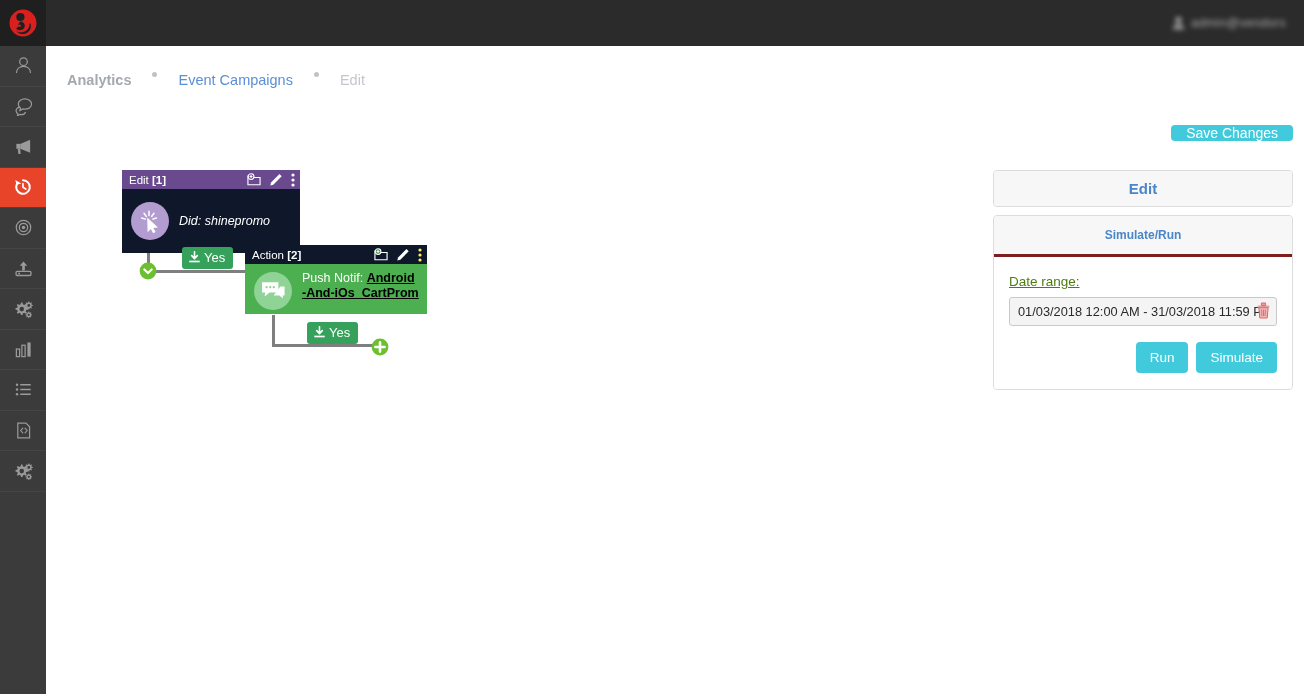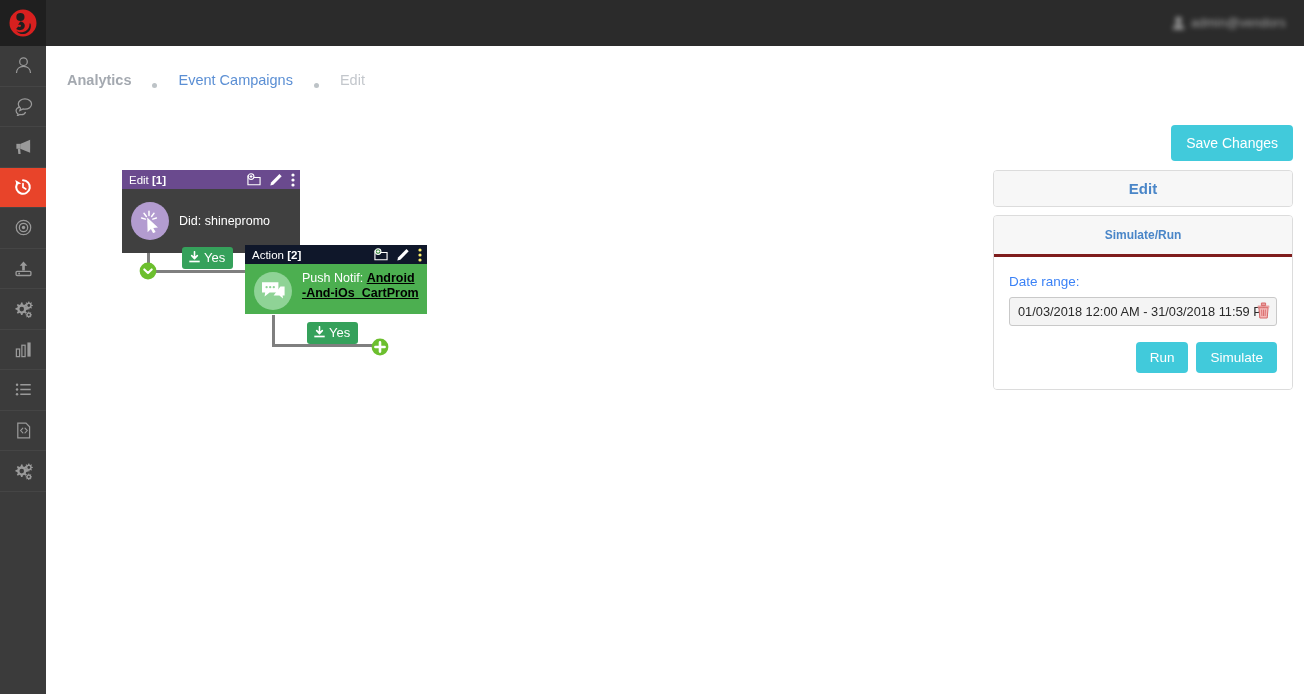--- a/index.html
+++ b/index.html
@@ -57,21 +57,21 @@
   #content {
     position: absolute; top: 46px; left: 46px;
     width: 1258px; height: 648px;
     background: #ffffff;
   }
 
   
   #breadcrumb {
     position: absolute; left: 21px; top: 26px;
     font-size: 14.5px;
-    display: flex; align-items: flex-end; gap: 21px;
+    display: flex; align-items: flex-start; gap: 21px;
     white-space: nowrap;
   }
   #breadcrumb .crumb-muted { color: #a4a9b0; font-weight: bold; }
   #breadcrumb .crumb-link { color: #5b8fd4; font-weight: normal; cursor: pointer; }
   #breadcrumb .crumb-last { color: #c3c7cc; }
   #breadcrumb .sep {
     width: 5px; height: 5px; border-radius: 50%;
     background: #bdc3c7; display: inline-block;
   }
 
@@ -109,21 +109,21 @@
     margin-left: 10px;
   }
   .node-text a {
     color: #000000; text-decoration: underline; font-weight: bold;
     cursor: pointer;
   }
 
   
   #node-event { left: 76px; top: 124px; width: 178px; }
   #node-event .node-head { background: #6a4a8e; }
-  #node-event .node-body { background: #404040; height: 64px; }
+  #node-event .node-body { background: #0f172a; height: 64px; font-style: italic; }
   #node-event .node-ico { background: #b39cd0; }
 
   
   #node-action { left: 199px; top: 199px; width: 182px; }
   #node-action .node-head { background: #0f172a; }
   #node-action .node-body { background: #4caf50; height: 50px; align-items: flex-start; }
   #node-action .node-ico { background: #8fd396; }
   #node-action .node-text { margin-top: -1px; }
 
   
@@ -143,21 +143,21 @@
   .dot-node { position: absolute; width: 18px; height: 18px; }
 
   
   #right-panel { position: absolute; right: 11px; top: 0; width: 300px; }
 
   #save-btn {
     position: absolute; right: 0; top: 79px;
     background: #41cadb; color: #ffffff;
     border: none; border-radius: 4px;
     font-size: 14px; font-family: inherit;
-    padding: 10px 15px;
+    padding: 0 15px;
     cursor: pointer;
   }
 
   .panel-box {
     position: absolute; left: 0; width: 300px;
     border: 1px solid #dcdcdc;
     border-radius: 4px;
     background: #f7f7f7;
   }
   #panel-edit { top: 124px; height: 37px; }
@@ -171,21 +171,21 @@
     border-radius: 3px 3px 0 0;
   }
   #panel-edit .panel-head { font-size: 15px; font-weight: bold; height: 35px; border-radius: 3px; }
   #panel-sim  .panel-head { font-size: 12px; font-weight: bold; height: 41px; border-bottom: 3px solid #7f1d1d; }
 
   .panel-body {
     background: #ffffff;
     padding: 17px 15px 16px 15px;
     border-radius: 0 0 3px 3px;
   }
-  .field-label { font-size: 13.5px; color: #3b82f6; margin-bottom: 8px; }
+  .field-label { font-size: 13.5px; color: #4d7c0f; margin-bottom: 8px; text-decoration: underline; }
 
   .date-wrap { position: relative; }
   #date-input {
     width: 100%; height: 29px;
     border: 1px solid #c9c9c9;
     border-radius: 3px;
     background: #f4f4f4;
     color: #2a2a2a;
     font-size: 12.8px;
     font-family: inherit;

